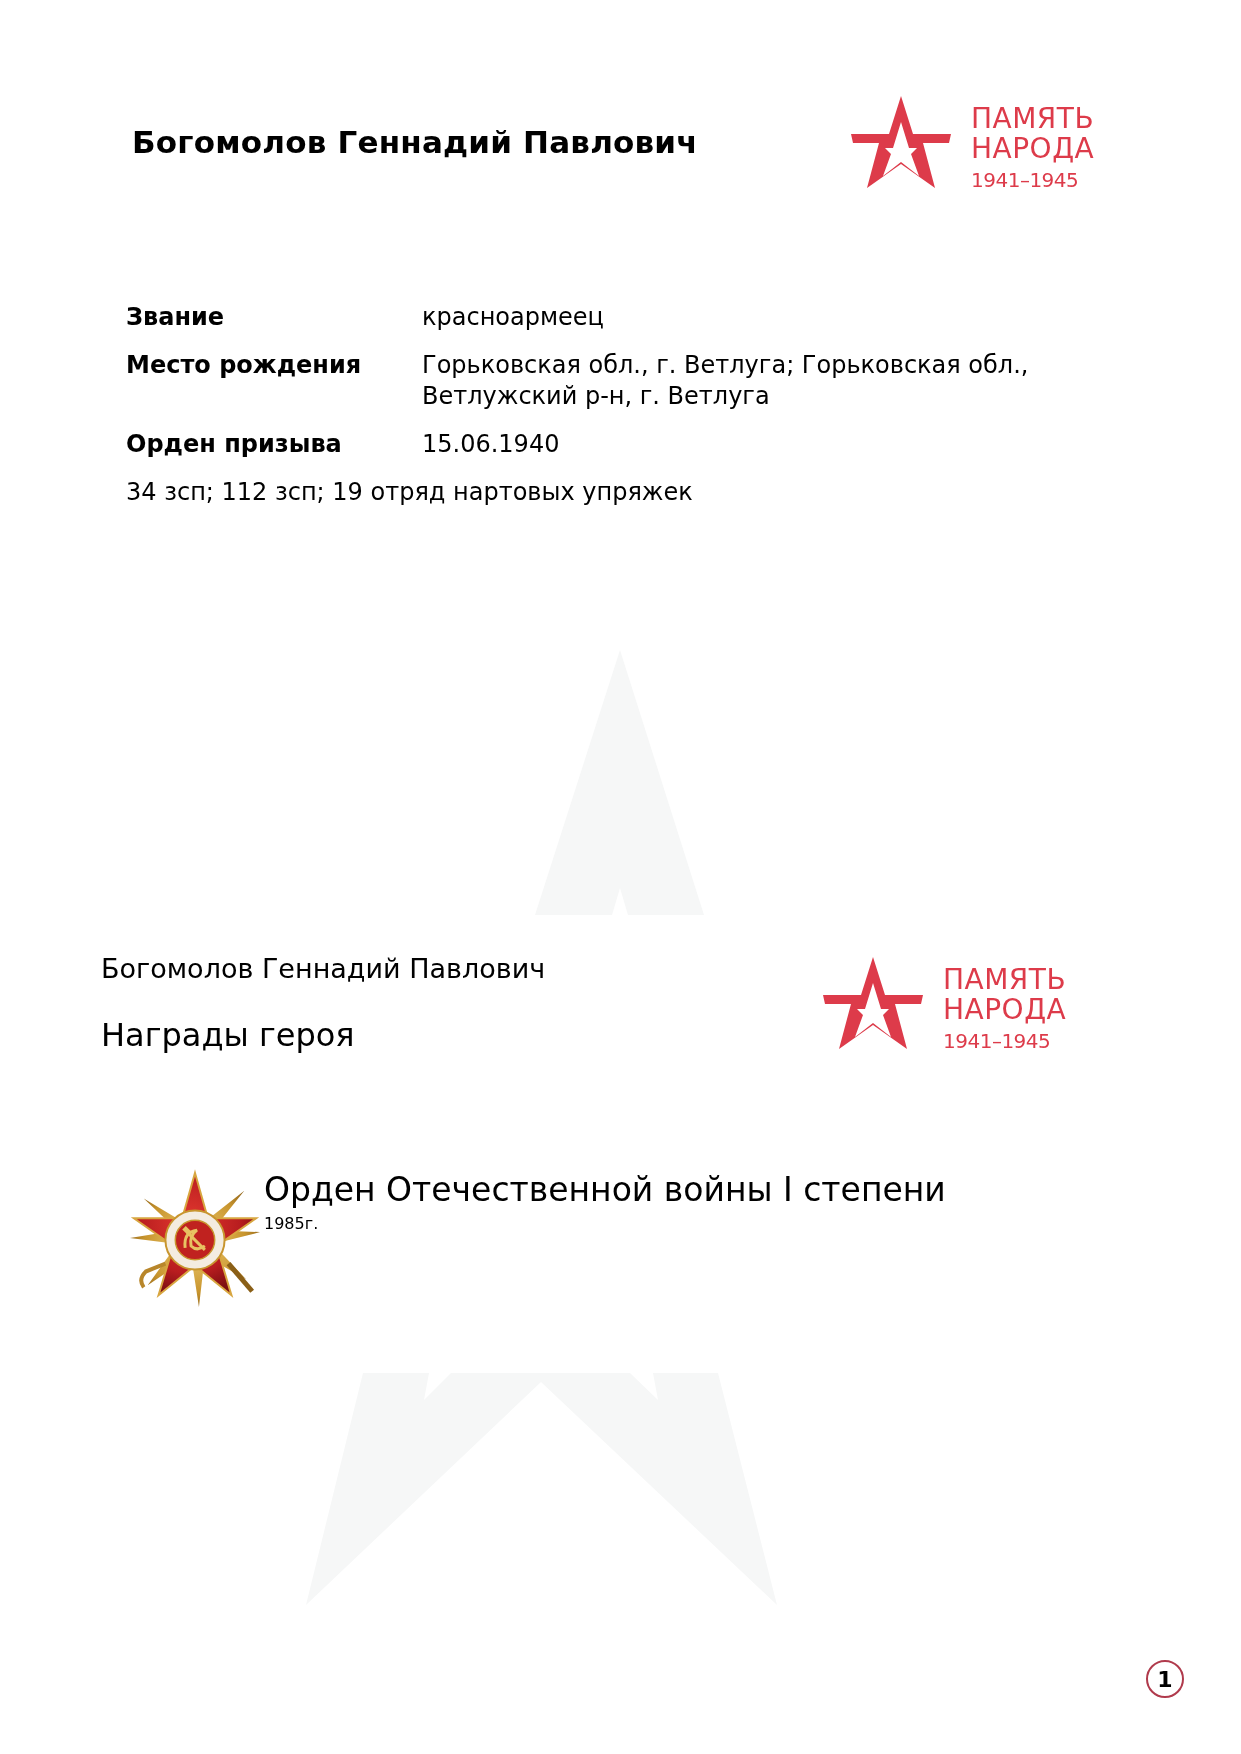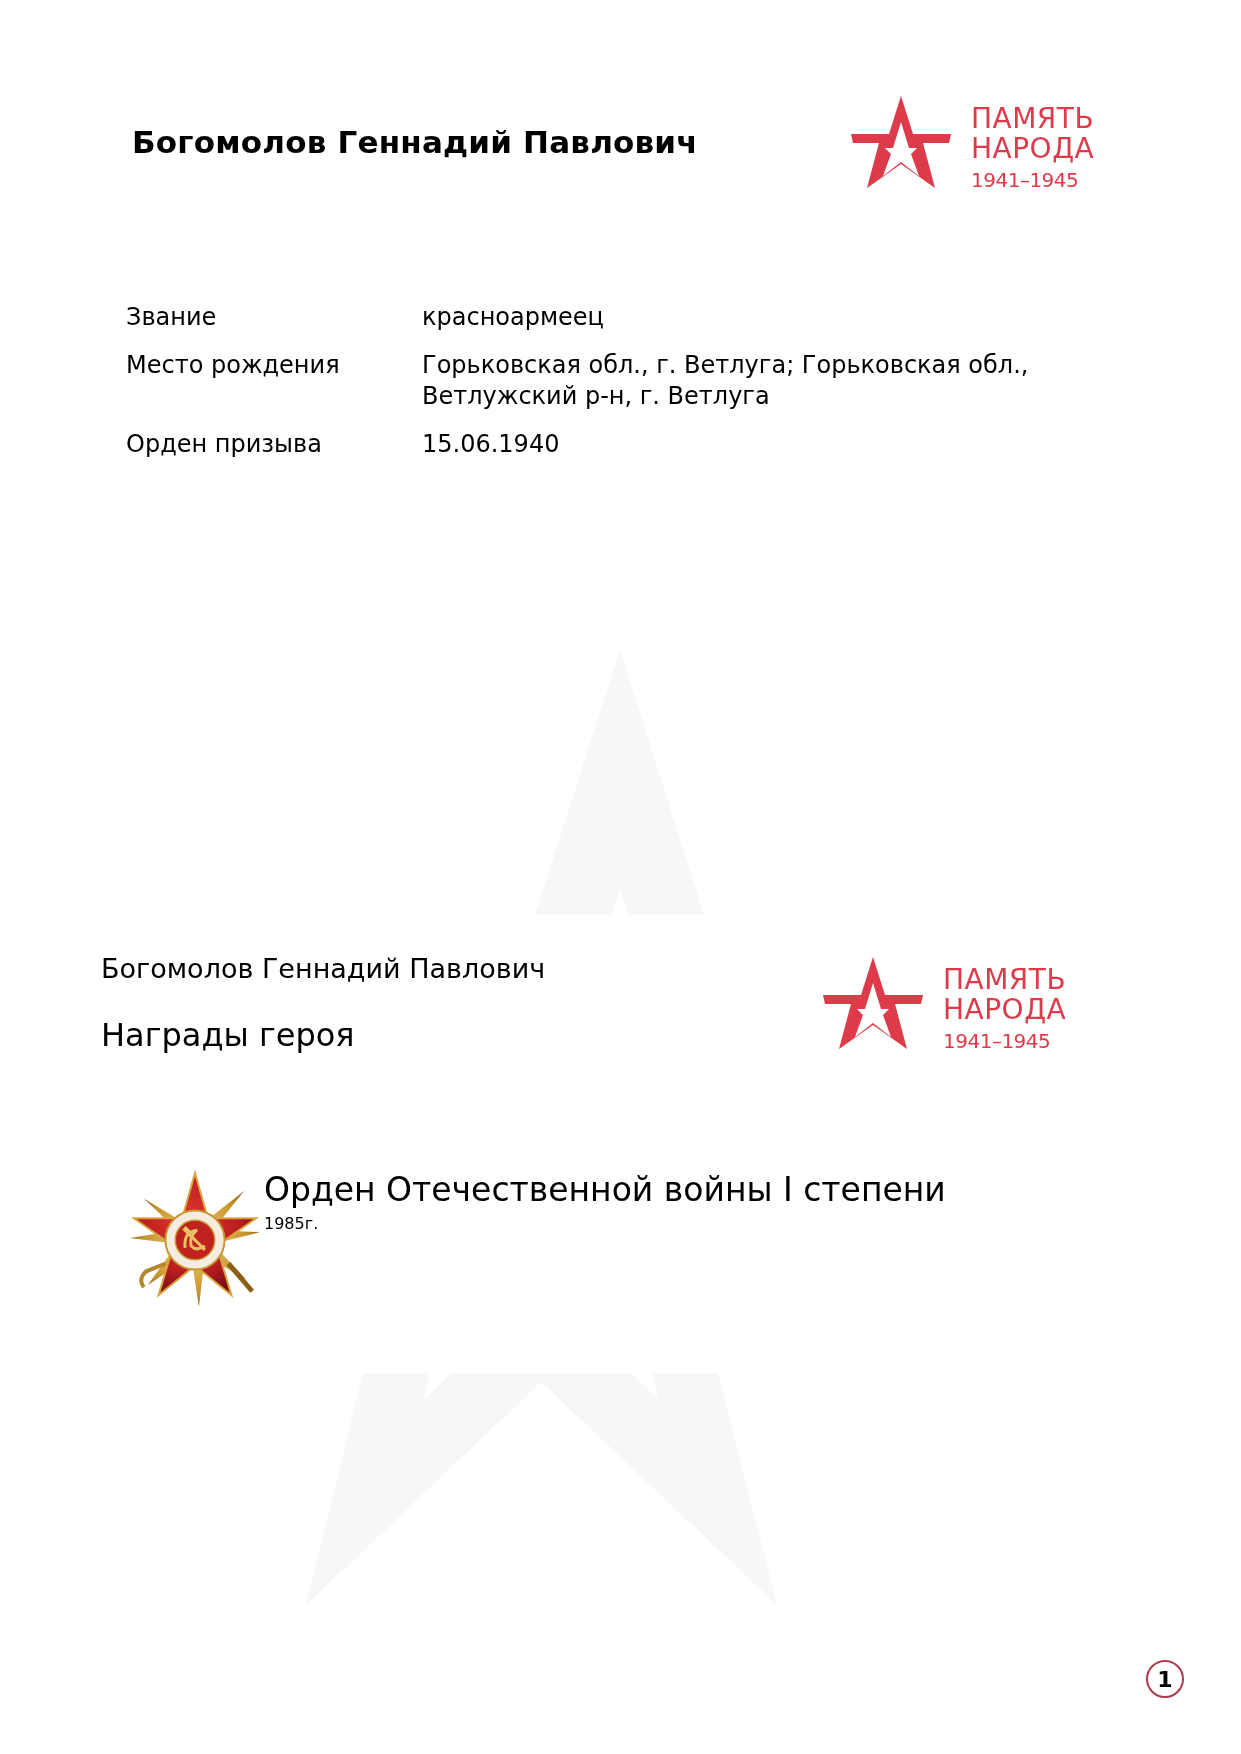--- a/index.html
+++ b/index.html
@@ -66,21 +66,21 @@
       width: 960px;
       font-size: 24px;
     }
     .info-row {
       display: flex;
       margin-bottom: 17px;
     }
     .info-label {
       width: 296px;
       flex: 0 0 296px;
-      font-weight: normal;
+      font-weight: bold;
       line-height: 31px;
     }
     .info-value {
       flex: 1;
       line-height: 31px;
     }
 
     .sub-name {
       left: 101px;
       top: 953px;
@@ -162,20 +162,21 @@
   </div>
   <div class="info-row">
     <div class="info-label">Место рождения</div>
     <div class="info-value" style="max-width:620px;">Горьковская обл., г. Ветлуга; Горьковская обл., Ветлужский р-н, г. Ветлуга</div>
   </div>
   <div class="info-row">
     <div class="info-label">Орден призыва</div>
     <div class="info-value">15.06.1940</div>
   </div>
   <div class="info-row">
+    <div class="info-value">34 зсп; 112 зсп; 19 отряд нартовых упряжек</div>
   </div>
 </div>
 
 <div class="abs sub-name">Богомолов Геннадий Павлович</div>
 <div class="abs section-title">Награды героя</div>
 
 <div class="abs logo logo-bottom">
   <svg width="100" height="96" viewBox="0 0 100 96">
     <path fill="#dd3b4a" fill-rule="evenodd" d="M50 0 L62 38 L100 38 L98 47 L72 47 L84 92 L50 68 L16 92 L28 47 L2 47 L0 38 L38 38 Z
              M50 26 L42 52 L34 52 L40 58 L32 80 L50 66 L68 80 L60 58 L66 52 L58 52 Z"></path>

